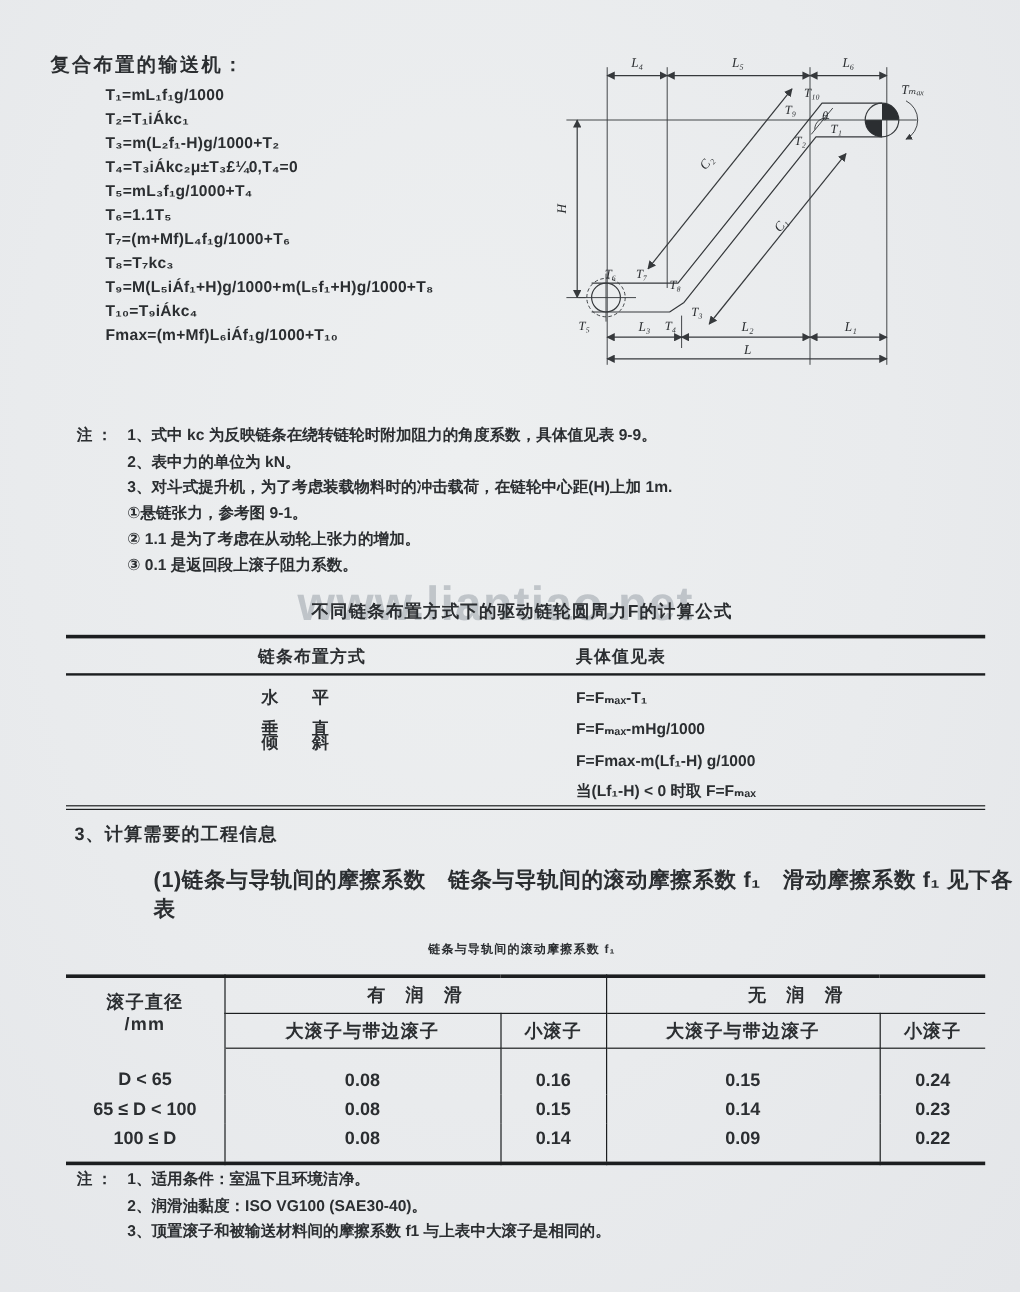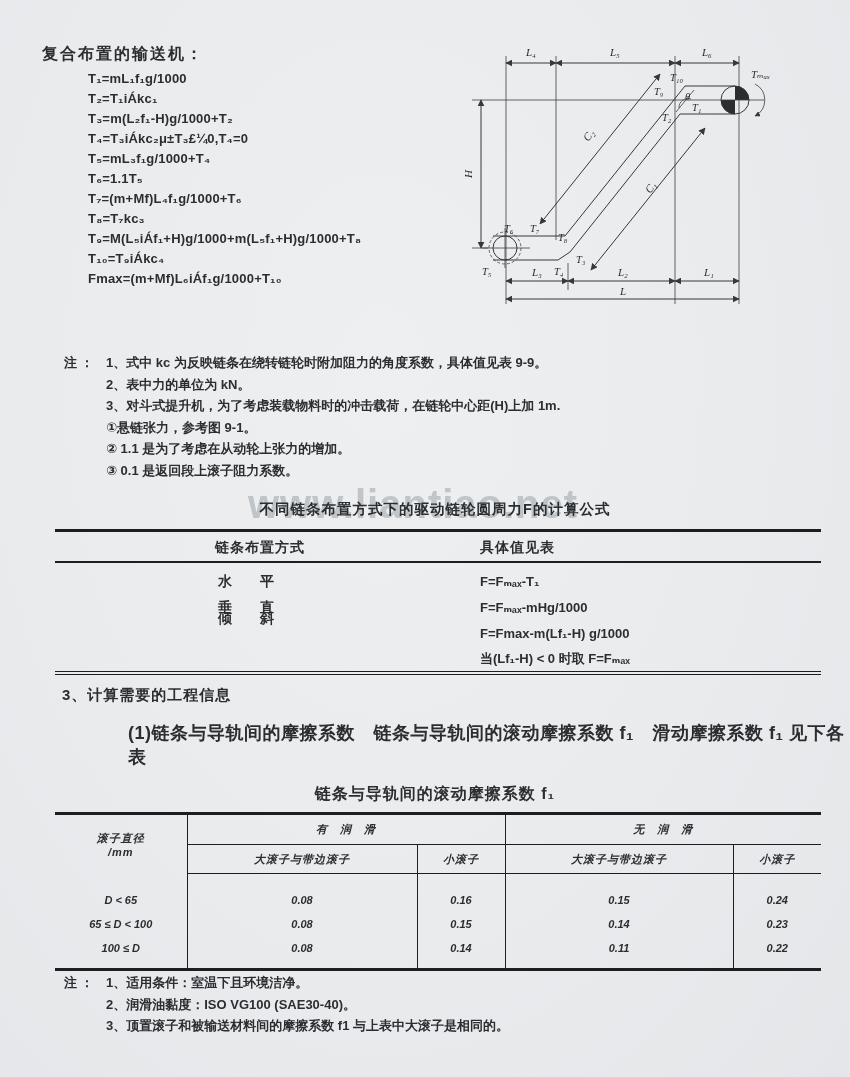--- a/index.html
+++ b/index.html
@@ -48,27 +48,26 @@
     border-top:3px solid #1c1e20;border-bottom:4px double #1c1e20;
   }
   .table1 .hrule{position:absolute;left:0;top:29px;width:100%;border-top:2px solid #1c1e20;}
   .table1 .cell{position:absolute;white-space:nowrap;}
   .t1-head{font-size:14px;font-weight:bold;letter-spacing:1px;}
   .t1-mode{font-size:14px;font-weight:bold;}
   .t1-formula{font-size:13px;font-weight:600;}
   .sec3-heading{position:absolute;left:62px;top:686px;font-size:15px;font-weight:bold;letter-spacing:1px;}
   .sec3-sub{position:absolute;left:128px;top:721px;font-size:18px;font-weight:600;letter-spacing:.5px;}
   .t2-title{position:absolute;left:255px;top:784px;width:360px;text-align:center;
-            font-size:16px;font-weight:bold;letter-spacing:1px;}
+            font-size:10px;font-weight:bold;letter-spacing:1px;}
   .table2{
     position:absolute;left:55px;top:812px;width:766px;z-index:2;
     border-collapse:collapse;table-layout:fixed;
     border-top:3px solid #1c1e20;border-bottom:3px solid #1c1e20;
-    font-size:11px;
-    font-style:italic;
+    font-size:15px;
   }
   .table2 th{font-weight:bold;letter-spacing:1px;}
   .table2 th,.table2 td{text-align:center;vertical-align:middle;padding:0;}
   .table2 .r1{height:31px;}
   .table2 .r2{height:29px;}
   .table2 td{height:24px;font-weight:600;}
   .table2 tr.firstdata td{padding-top:14px;}
   .table2 tr.lastdata td{padding-bottom:8px;}
   .bR{border-right:1.5px solid #1c1e20;}
   .bB{border-bottom:1.5px solid #1c1e20;}
@@ -235,21 +234,21 @@
       <td class="bR">65 ≤ D &lt; 100</td>
       <td class="bR">0.08</td>
       <td class="bR">0.15</td>
       <td class="bR">0.14</td>
       <td>0.23</td>
     </tr>
     <tr class="lastdata">
       <td class="bR">100 ≤ D</td>
       <td class="bR">0.08</td>
       <td class="bR">0.14</td>
-      <td class="bR">0.11</td>
+      <td class="bR">0.09</td>
       <td>0.22</td>
     </tr>
   </tbody>
     </table>
 
   <div class="notes" style="left:64px;top:972px;width:620px;">
     <div class="nlabel">注 ：</div>
     <div class="nitems">
       <div>1、适用条件：室温下且环境洁净。</div>
       <div>2、润滑油黏度：ISO VG100 (SAE30-40)。</div>

